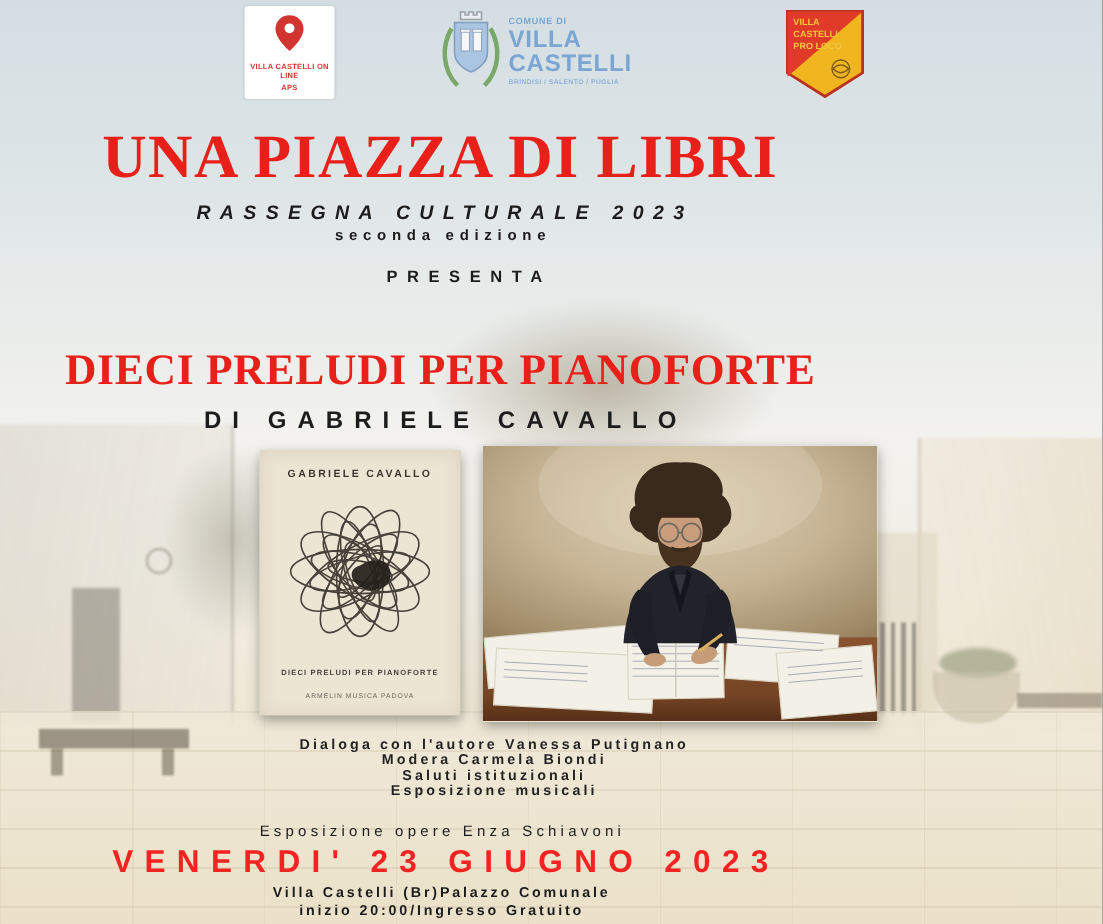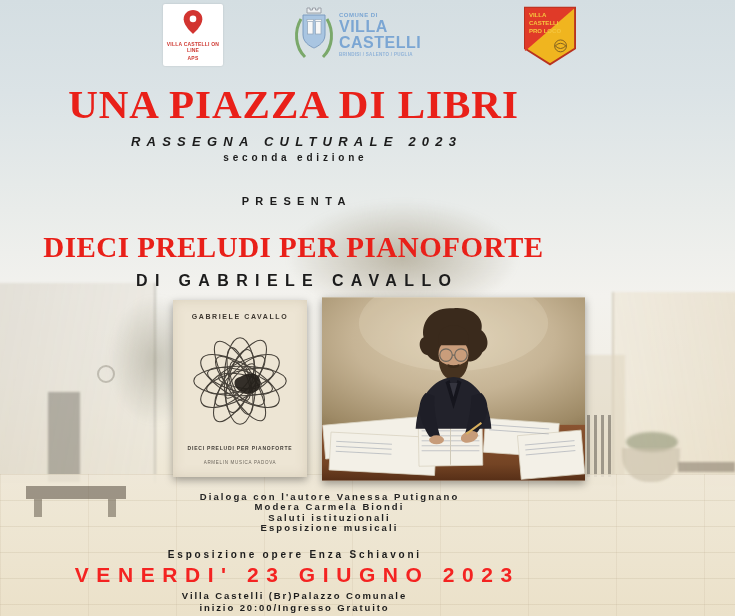--- a/index.html
+++ b/index.html
@@ -47,26 +47,26 @@
   .comune-text .t2{font-size:16px;letter-spacing:.5px;}
   .comune-text .t3{font-size:16px;letter-spacing:.5px;}
   .comune-text .t4{font-size:4.5px;margin-top:2px;letter-spacing:.3px;color:#8fb2d8;}
   .logo-proloco{position:absolute;left:522px;top:5px;width:56px;height:62px;}
 
   
   .center-line{position:absolute;left:0;width:587px;text-align:center;color:#1c1c1c;}
   .title{top:80px;font-family:"Liberation Serif",serif;font-weight:bold;font-size:41px;color:#e92019;letter-spacing:1px;}
   .subtitle{top:134px;font-size:13px;font-weight:bold;letter-spacing:.48em;text-indent:.48em;font-style:italic;}
   .edition{top:152px;font-size:10px;font-weight:bold;letter-spacing:.38em;text-indent:.38em;}
-  .presenta{top:195px;font-size:11px;font-weight:bold;letter-spacing:.58em;text-indent:.58em;}
+  .presenta{top:179px;font-size:11px;font-weight:bold;letter-spacing:.58em;text-indent:.58em;margin-left:16px;}
   .event-title{top:231px;font-family:"Liberation Serif",serif;font-weight:bold;font-size:29px;color:#e92019;letter-spacing:.5px;}
   .event-byline{top:272px;font-size:16px;font-weight:bold;letter-spacing:.46em;text-indent:.46em;text-align:center;}
   .program{position:absolute;left:0;top:492px;width:659px;text-align:center;}
   .program div{font-size:9.5px;font-weight:bold;letter-spacing:.22em;color:#242424;line-height:10.4px;}
-  .exhibition{top:549px;font-size:10px;font-weight:bold;letter-spacing:.28em;text-indent:.28em;}
+  .exhibition{top:549px;font-size:10px;font-weight:normal;letter-spacing:.28em;text-indent:.28em;}
   .date{top:563px;font-size:21px;font-weight:bold;letter-spacing:.36em;text-indent:.36em;color:#f42321;}
   .venue{top:590px;font-size:9.5px;font-weight:bold;letter-spacing:.2em;text-indent:.2em;}
   .admission{top:602px;font-size:9.5px;font-weight:bold;letter-spacing:.2em;text-indent:.2em;}
 
   
   .book-cover{position:absolute;left:173px;top:300px;width:134px;height:177px;background:#ede5d4;
     box-shadow:0 3px 8px rgba(0,0,0,.35), inset 0 0 12px rgba(160,145,115,.25);
     display:flex;flex-direction:column;align-items:center;}
   .cover-author{margin-top:13px;font-size:7px;font-weight:bold;letter-spacing:1.6px;color:#3d372f;}
   .cover-art{margin-top:2px;}

